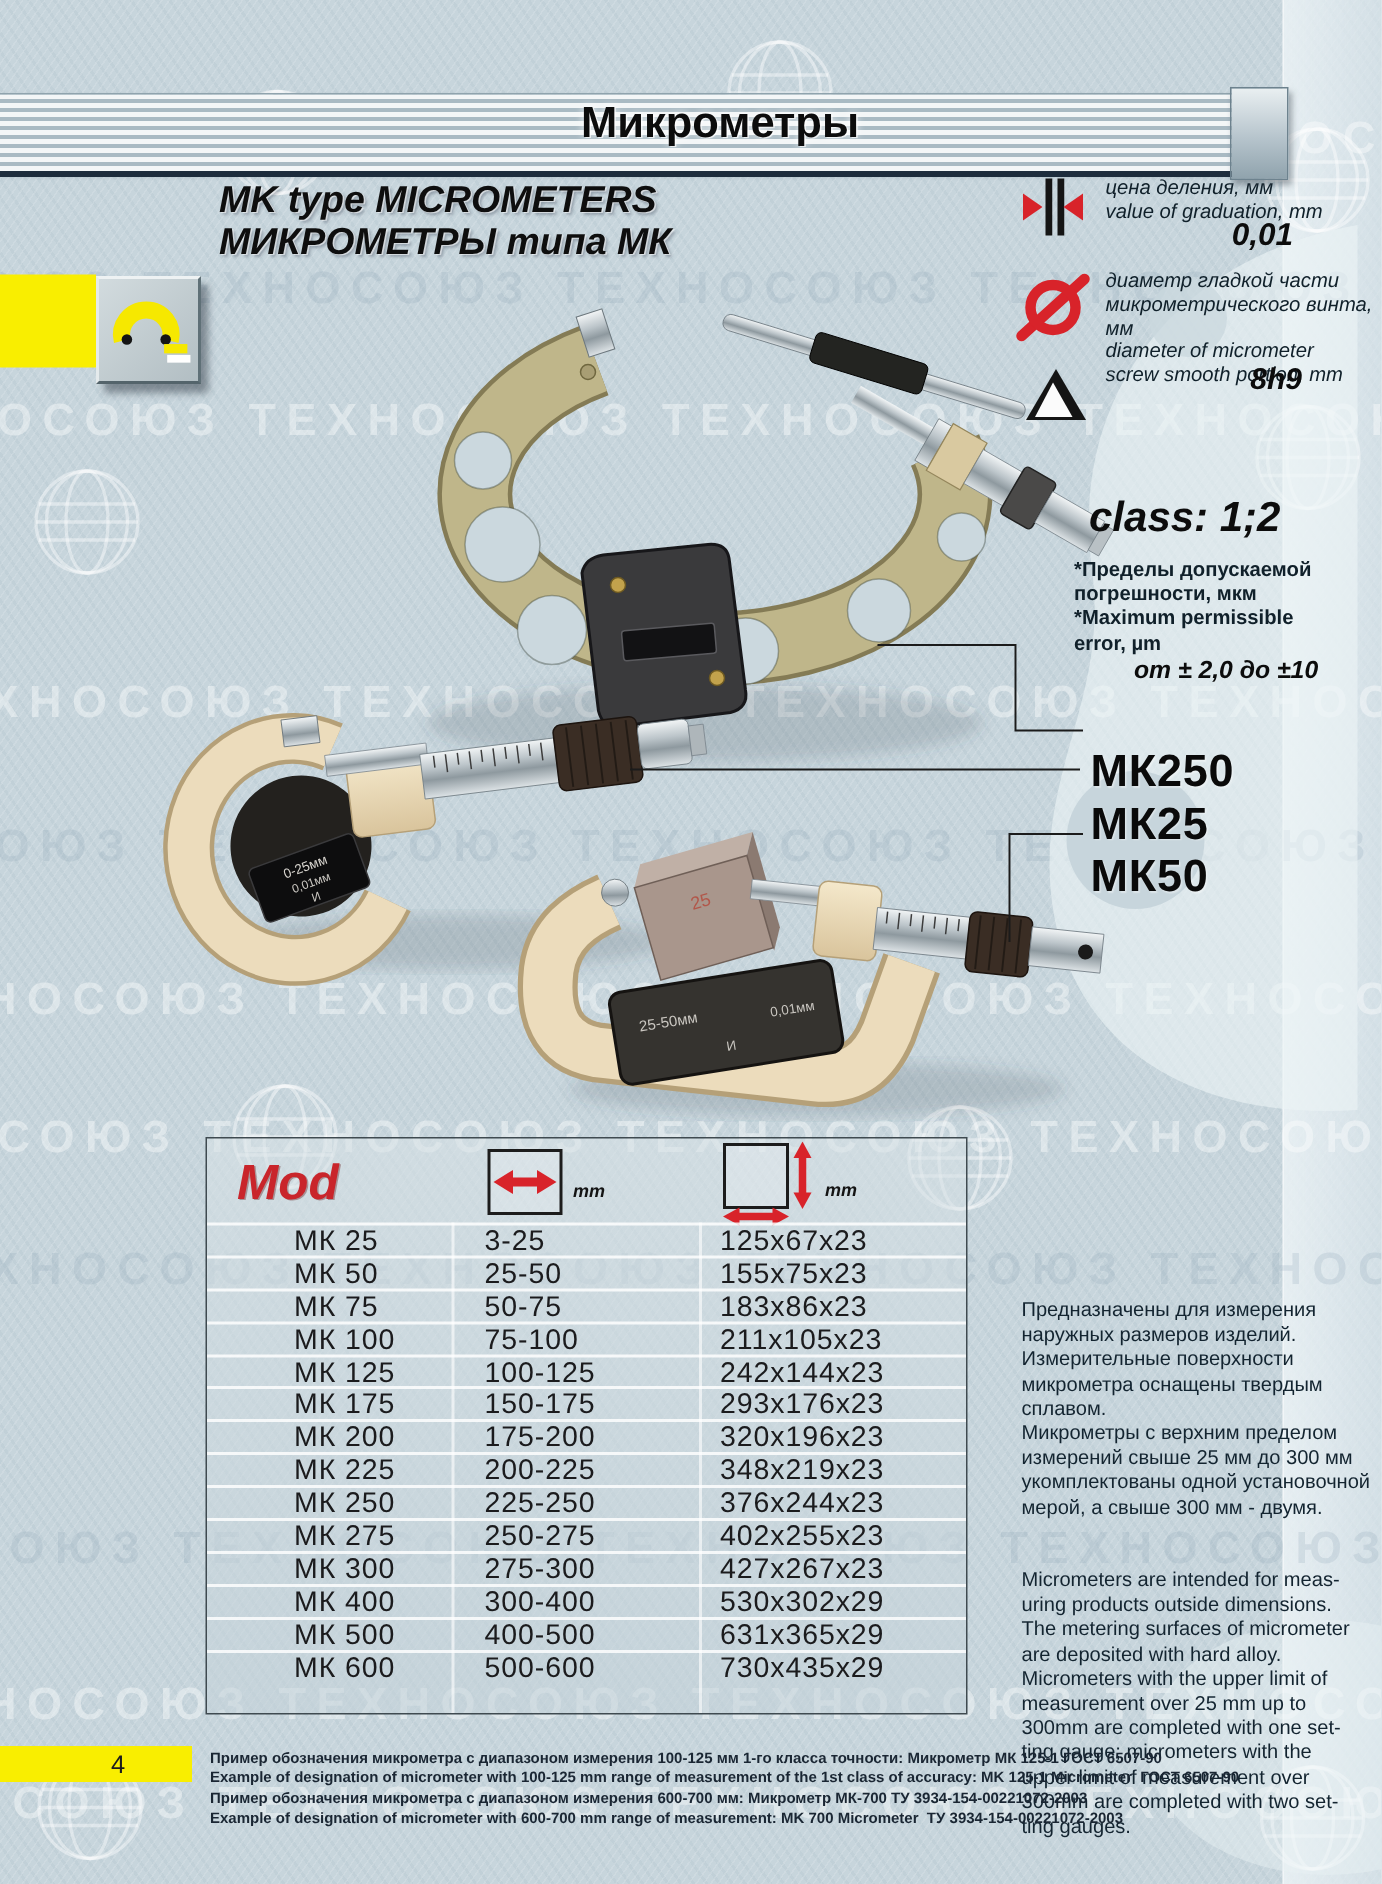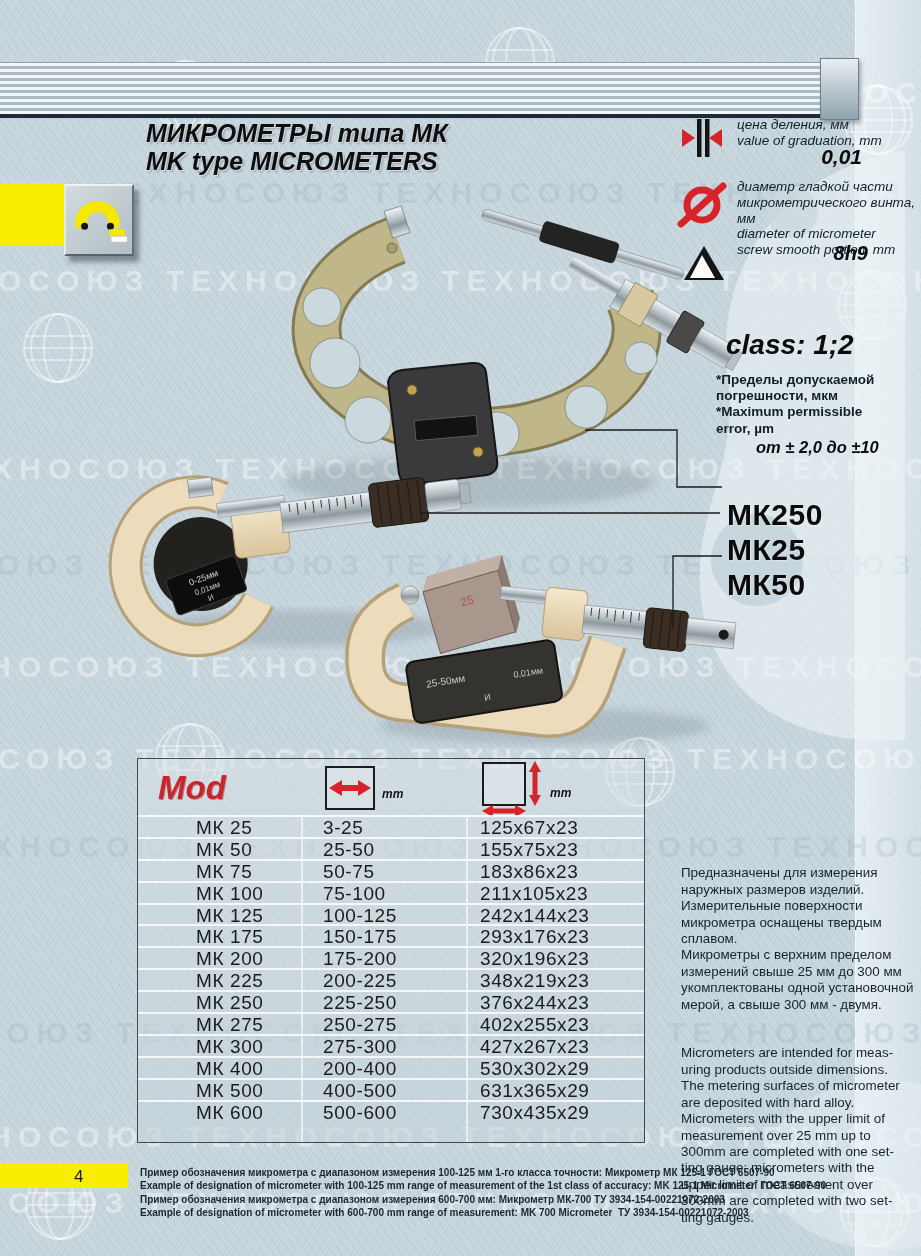--- a/index.html
+++ b/index.html
@@ -120,35 +120,36 @@
       <div class="wm-row wm-light" style="left: -140px; top: 742px;">ТЕХНОСОЮЗ ТЕХНОСОЮЗ ТЕХНОСОЮЗ ТЕХНОСОЮЗ </div>
       <div class="wm-row wm-dark" style="left: -60px; top: 830px;">ТЕХНОСОЮЗ ТЕХНОСОЮЗ ТЕХНОСОЮЗ ТЕХНОСОЮЗ </div>
       <div class="wm-row wm-dark" style="left: -160px; top: 1016px;">ТЕХНОСОЮЗ ТЕХНОСОЮЗ ТЕХНОСОЮЗ ТЕХНОСОЮЗ </div>
       <div class="wm-row wm-light" style="left: -90px; top: 1120px;">ТЕХНОСОЮЗ ТЕХНОСОЮЗ ТЕХНОСОЮЗ ТЕХНОСОЮЗ </div>
       <div class="wm-row wm-light" style="left: -130px; top: 1186px;">ТЕХНОСОЮЗ ТЕХНОСОЮЗ ТЕХНОСОЮЗ ТЕХНОСОЮЗ </div>
     </div>
 
   <div class="abs header-bar"></div>
   <div class="abs header-cap"></div>
   <div class="abs navy-line"></div>
+  <div class="abs page-title">Микрометры</div>
 
   <div class="abs logo-band"></div>
   <div class="abs logo-square">
     <svg width="62" height="64" viewBox="0 0 60 60">
       <path d="M15,39 A16,16 0 1 1 46,39" stroke="#f6e800" stroke-width="11" fill="none"></path>
       <circle cx="18" cy="38" r="3.4" fill="#141414"></circle>
       <circle cx="43" cy="38" r="3.4" fill="#141414"></circle>
       <rect x="42" y="41" width="15" height="6" fill="#f6e800"></rect>
       <rect x="44" y="48" width="15" height="5" fill="#ffffff"></rect>
     </svg>
   </div>
 
   <div class="abs section-title">
+    <div>MK type MICROMETERS</div>
     <div>МИКРОМЕТРЫ типа МК</div>
-    <div>MK type MICROMETERS</div>
   </div>
 
   <svg class="abs" style="left:682px;top:118px;z-index:3" width="40" height="40">
     <rect x="15" y="1" width="4.5" height="38" fill="#151515"></rect>
     <rect x="23" y="1" width="4.5" height="38" fill="#151515"></rect>
     <polygon points="0,11 13,20 0,29" fill="#d8232a"></polygon>
     <polygon points="40,11 27,20 40,29" fill="#d8232a"></polygon>
   </svg>
   <div class="abs spec-label" style="left:737px;top:117px">цена деления, мм
 value of graduation, mm</div>
@@ -380,21 +381,21 @@
           <span class="cell-range">250-275</span>
           <span class="cell-dims">402x255x23</span>
         </div>
         <div class="tbl-row">
           <span class="cell-model">МК 300</span>
           <span class="cell-range">275-300</span>
           <span class="cell-dims">427x267x23</span>
         </div>
         <div class="tbl-row">
           <span class="cell-model">МК 400</span>
-          <span class="cell-range">200-400</span>
+          <span class="cell-range">300-400</span>
           <span class="cell-dims">530x302x29</span>
         </div>
         <div class="tbl-row">
           <span class="cell-model">МК 500</span>
           <span class="cell-range">400-500</span>
           <span class="cell-dims">631x365x29</span>
         </div>
         <div class="tbl-row">
           <span class="cell-model">МК 600</span>
           <span class="cell-range">500-600</span>

